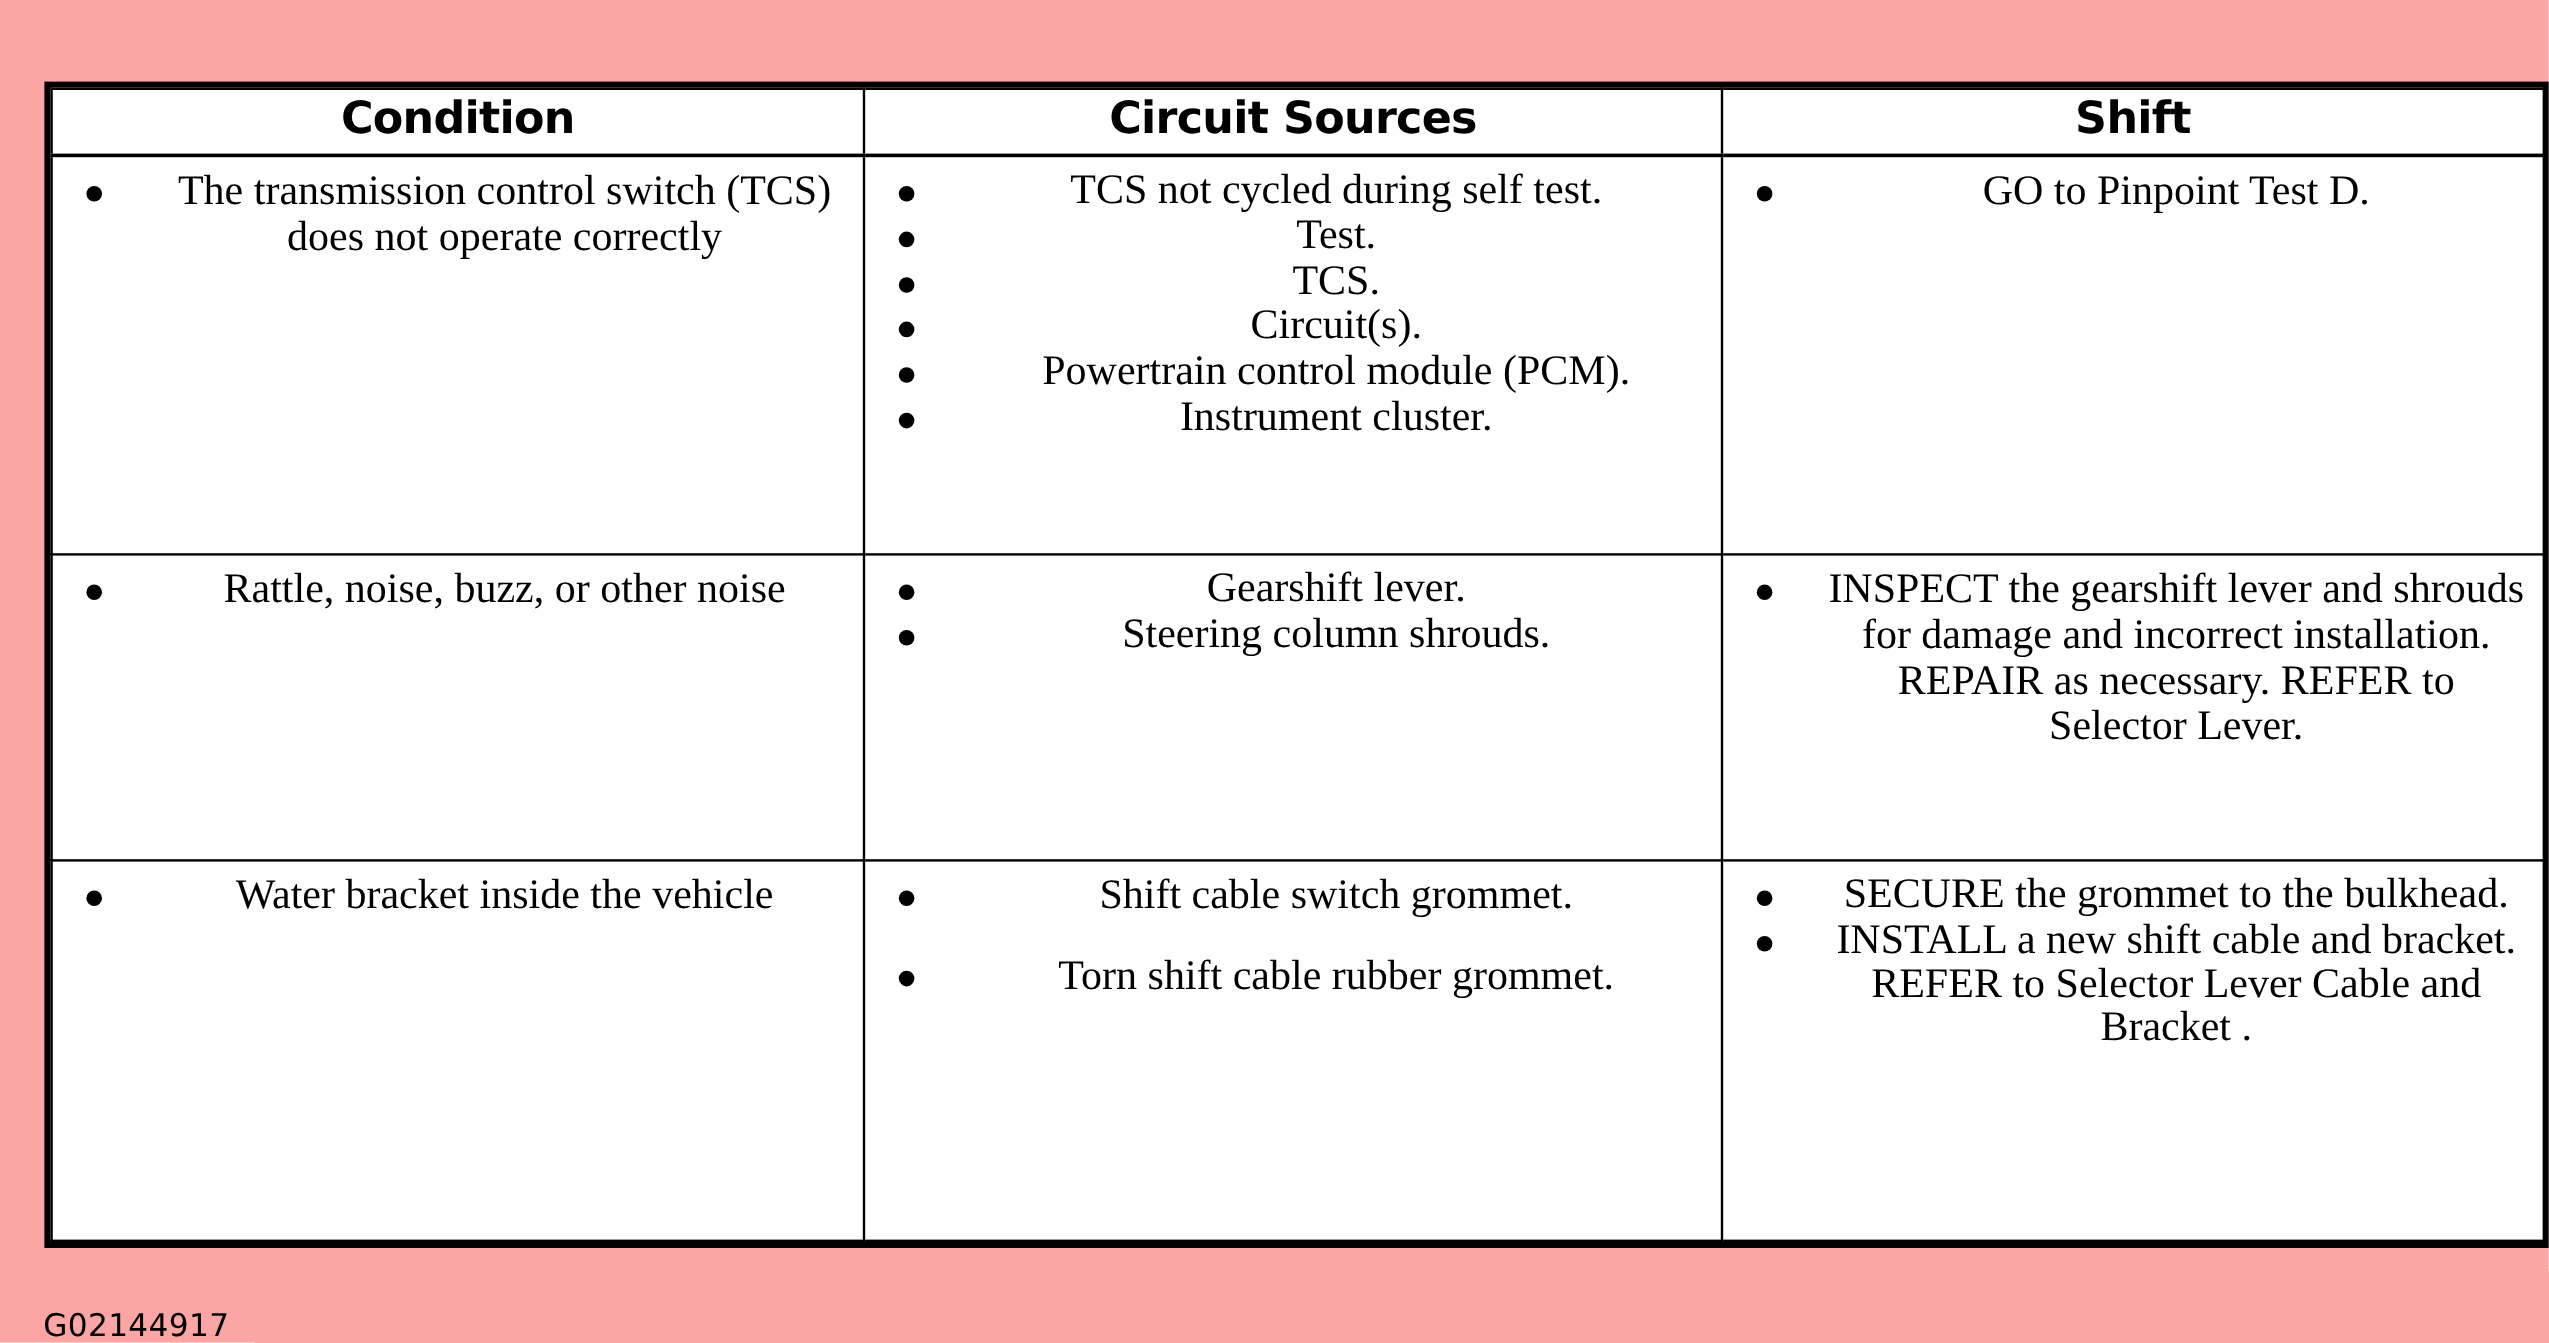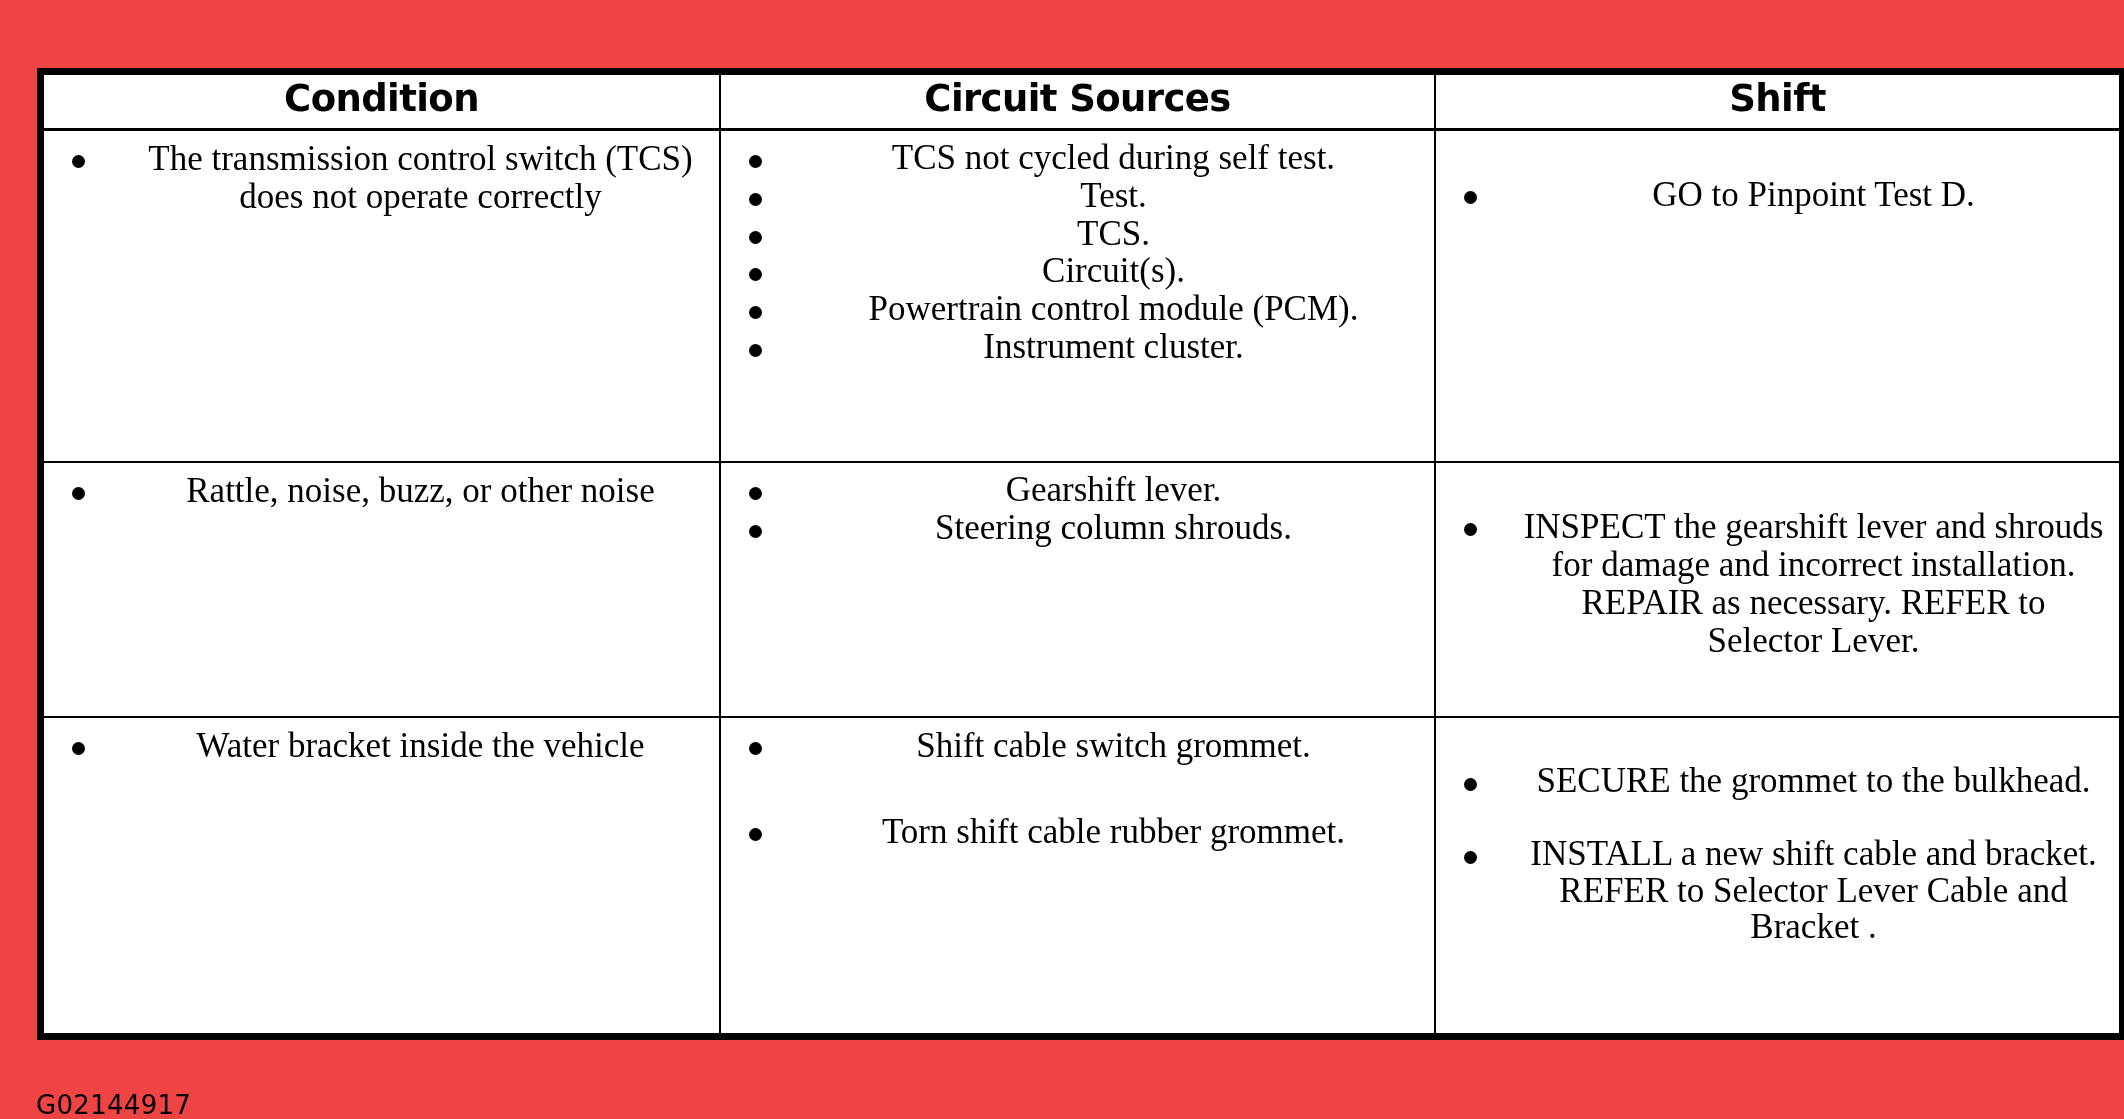--- a/index.html
+++ b/index.html
@@ -11,21 +11,21 @@
     width: 2124px;
     height: 1119px;
     font-family: "Liberation Serif", "DejaVu Serif", serif;
     color: #000000;
     overflow: hidden;
   }
   #page {
     position: relative;
     width: 2124px;
     height: 1119px;
-    background: #ef4444;
+    background: #fca5a5;
     text-decoration: underline;
   }
   .table-wrap {
     position: absolute;
     left: 42px;
     top: 73px;
     width: 2077px;
   }
   table.symptom-chart {
     border-collapse: collapse;
@@ -94,28 +94,28 @@
     position: absolute;
     left: 14px;
     top: 15px;
     width: 13px;
     height: 13px;
     background: #000;
     border-radius: 50%;
     display: block;
   }
   ul.bullets > li.spaced {
-    margin-top: 48px;
+    margin-top: 29px;
   }
   ul.bullets.tight > li {
     line-height: 1.05;
   }
   .cell-condition ul.bullets > li { padding-left: 78px; }
   .cell-sources   ul.bullets > li { padding-left: 72px; }
-  .cell-action    ul.bullets > li { padding-left: 72px; margin-top: 36px; }
+  .cell-action    ul.bullets > li { padding-left: 72px; }
 
   .caption {
     position: absolute;
     left: 36px;
     top: 1090px;
     font-family: "DejaVu Sans", "Liberation Sans", sans-serif;
     font-size: 26px;
     letter-spacing: 0.3px;
     color: #000;
   }

